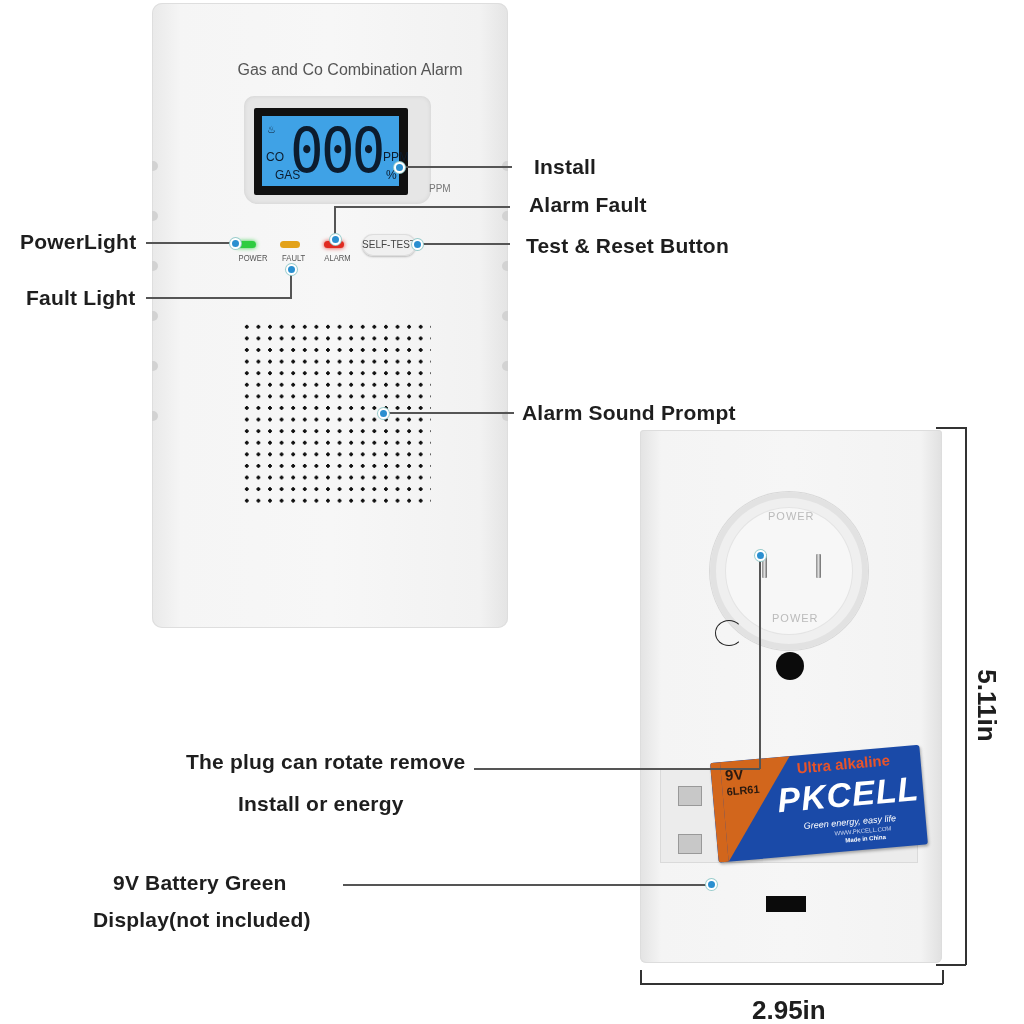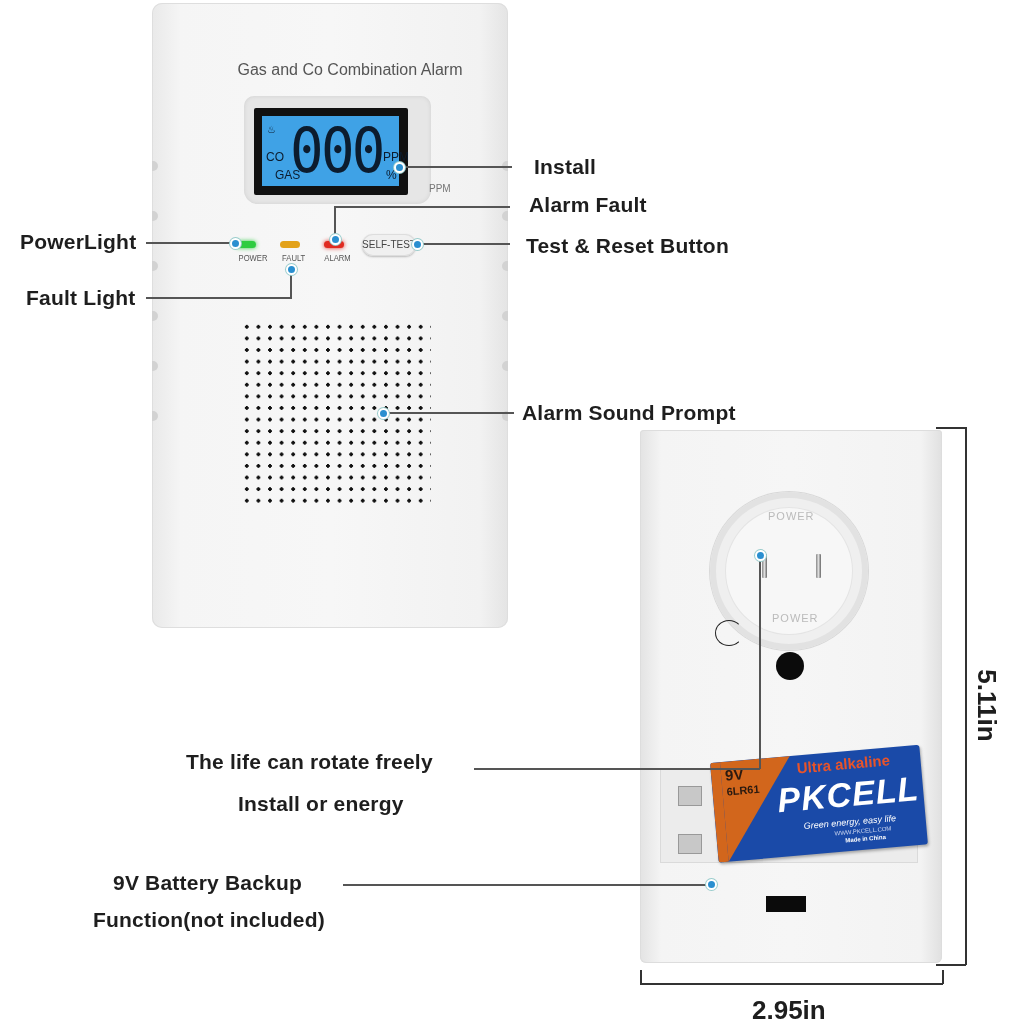--- a/index.html
+++ b/index.html
@@ -159,27 +159,27 @@
   <div class="bat-ultra">Ultra alkaline</div>
   <div class="bat-brand">PKCELL</div>
   <div class="bat-slogan">Green energy, easy life</div>
   <div class="bat-url">WWW.PKCELL.COM</div>
   <div class="bat-made">Made in China</div>
 </div>
 
 <div class="line" style="left:474px;top:768px;width:286px;height:1.5px"></div>
 <div class="line" style="left:759px;top:556px;width:1.5px;height:213px"></div>
 <div class="dot" style="left:755px;top:550px"></div>
-<div class="label" style="left:186px;top:750px">The life can rotate freely</div>
+<div class="label" style="left:186px;top:750px">The plug can rotate remove</div>
 <div class="label" style="left:238px;top:792px">Install or energy</div>
 
 <div class="line" style="left:343px;top:884px;width:370px;height:1.5px"></div>
 <div class="dot" style="left:706px;top:879px"></div>
-<div class="label" style="left:113px;top:871px">9V Battery Backup</div>
-<div class="label" style="left:93px;top:908px">Function(not included)</div>
+<div class="label" style="left:113px;top:871px">9V Battery Green</div>
+<div class="label" style="left:93px;top:908px">Display(not included)</div>
 
 <div class="line" style="left:936px;top:427px;width:30px;height:1.5px;background:#333"></div>
 <div class="line" style="left:965px;top:427px;width:1.5px;height:538px;background:#333"></div>
 <div class="line" style="left:936px;top:964px;width:30px;height:1.5px;background:#333"></div>
 <div class="dim-text" style="left:950px;top:690px;transform:rotate(90deg);transform-origin:center">5.11in</div>
 
 <div class="line" style="left:640px;top:970px;width:1.5px;height:14px;background:#333"></div>
 <div class="line" style="left:640px;top:983px;width:303px;height:1.5px;background:#333"></div>
 <div class="line" style="left:942px;top:970px;width:1.5px;height:14px;background:#333"></div>
 <div class="dim-text" style="left:752px;top:995px">2.95in</div>

